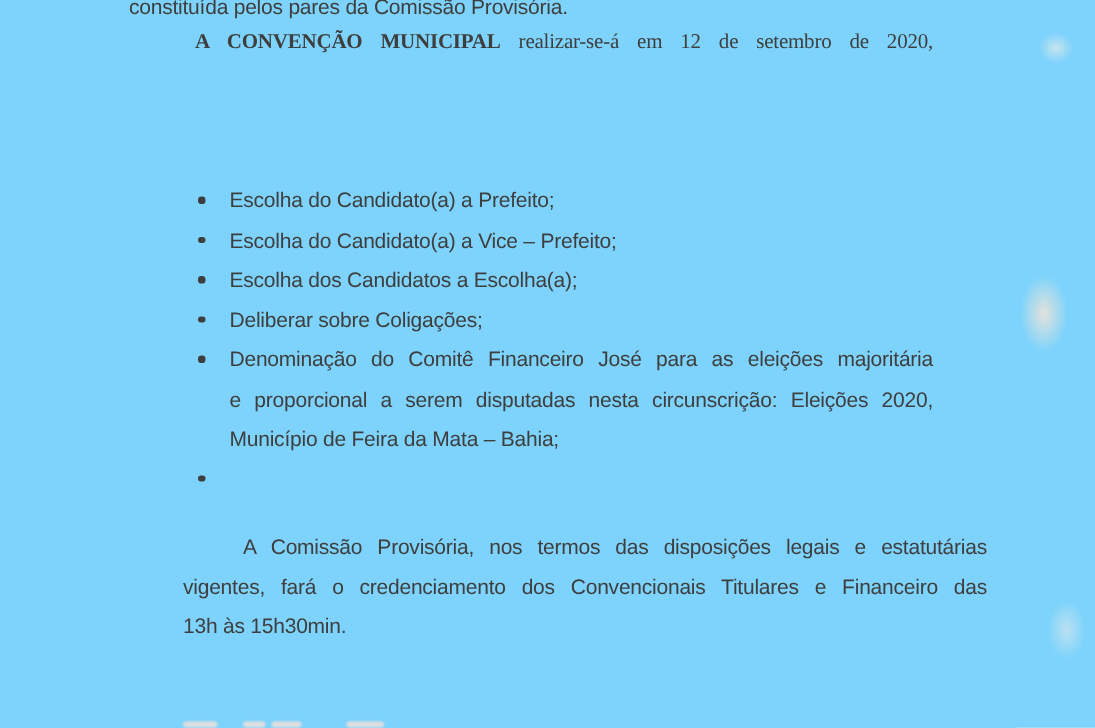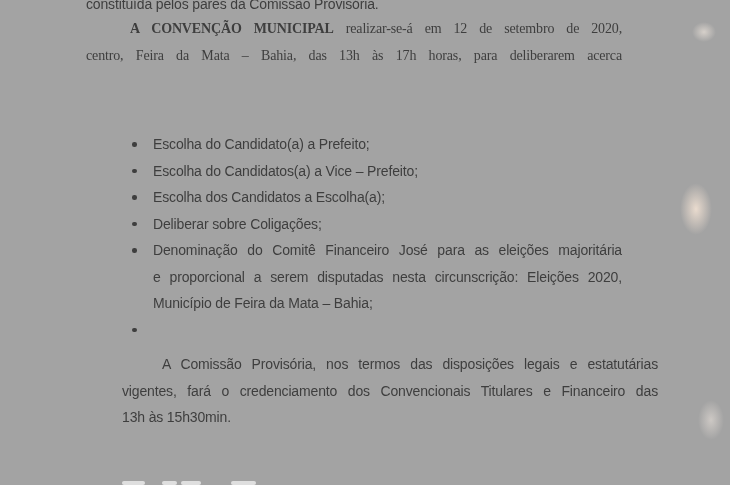--- a/index.html
+++ b/index.html
@@ -5,42 +5,42 @@
   html, body { margin: 0; padding: 0; }
   body {
     width: 730px; height: 485px;
     overflow: hidden;
     background: #fdfdfd;
     font-family: "Liberation Sans", "DejaVu Sans", sans-serif;
   }
   .page {
     position: relative;
     width: 730px; height: 485px;
-    background: #a3a3a3;
+    background: #7dd3fc;
     color: #3e3e3e;
     font-size: 14px;
     letter-spacing: -0.15px;
     overflow: hidden;
   }
   .scan-soft { filter: blur(0.3px); }
   .block {
     position: absolute;
     left: 86px;
     width: 536px;
     line-height: 26.5px;
   }
   .jl { text-align: justify; text-align-last: justify; }
   .ll { text-align: left; text-align-last: left; }
   .indent1 { text-indent: 44px; }
   .indent2 { text-indent: 40px; }
   b, .bold { font-weight: bold; }
 
   .cut-top { top: -9px; }
   .para1   { top: 16px; font-family: Liberation Serif, serif; }
-  .bullets { top: 131px; }
+  .bullets { top: 120px; }
   .para2   { top: 351px; margin-left: 36px; }
 
   .bullet-item { position: relative; padding-left: 67px; }
   .bullet-item .dot {
     position: absolute;
     left: 46px; top: 11px;
     width: 4.5px; height: 4.5px;
     border-radius: 50%;
     background: #3e3e3e;
   }
@@ -77,33 +77,32 @@
 <body>
 
 <div class="page">
 
   <div class="scan-soft">
 
     <div class="block cut-top ll">constituída pelos pares da Comissão Provisória.</div>
 
     <div class="block para1">
       <div class="jl indent1"><span class="bold">A CONVENÇÃO MUNICIPAL</span><span> realizar-se-á em 12 de setembro de 2020,</span></div>
-      <div class="jl">centro, Feira da Mata – Bahia, das 13h às 17h horas, para deliberarem acerca</div>
     </div>
 
     <div class="block bullets">
 
       <div class="bullet-item">
         <span class="dot"></span>
         <div class="ll">Escolha do Candidato(a) a Prefeito;</div>
       </div>
 
       <div class="bullet-item">
         <span class="dot"></span>
-        <div class="ll">Escolha do Candidatos(a) a Vice – Prefeito;</div>
+        <div class="ll">Escolha do Candidato(a) a Vice – Prefeito;</div>
       </div>
 
       <div class="bullet-item">
         <span class="dot"></span>
         <div class="ll">Escolha dos Candidatos a Escolha(a);</div>
       </div>
 
       <div class="bullet-item">
         <span class="dot"></span>
         <div class="ll">Deliberar sobre Coligações;</div>

